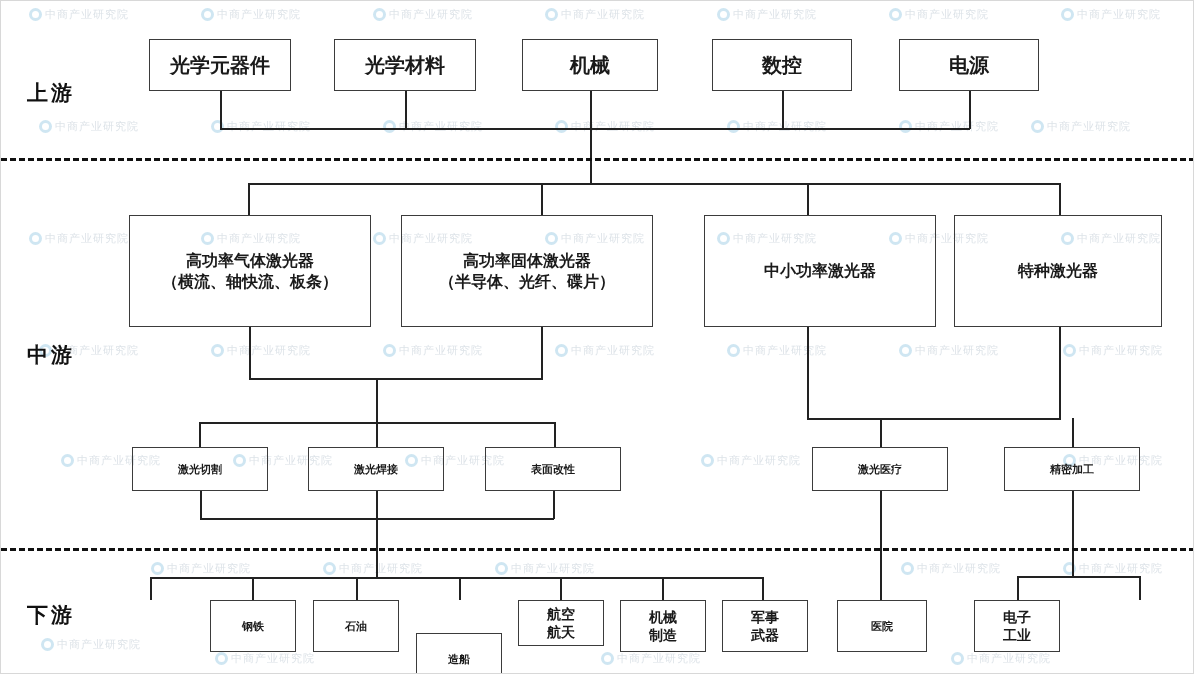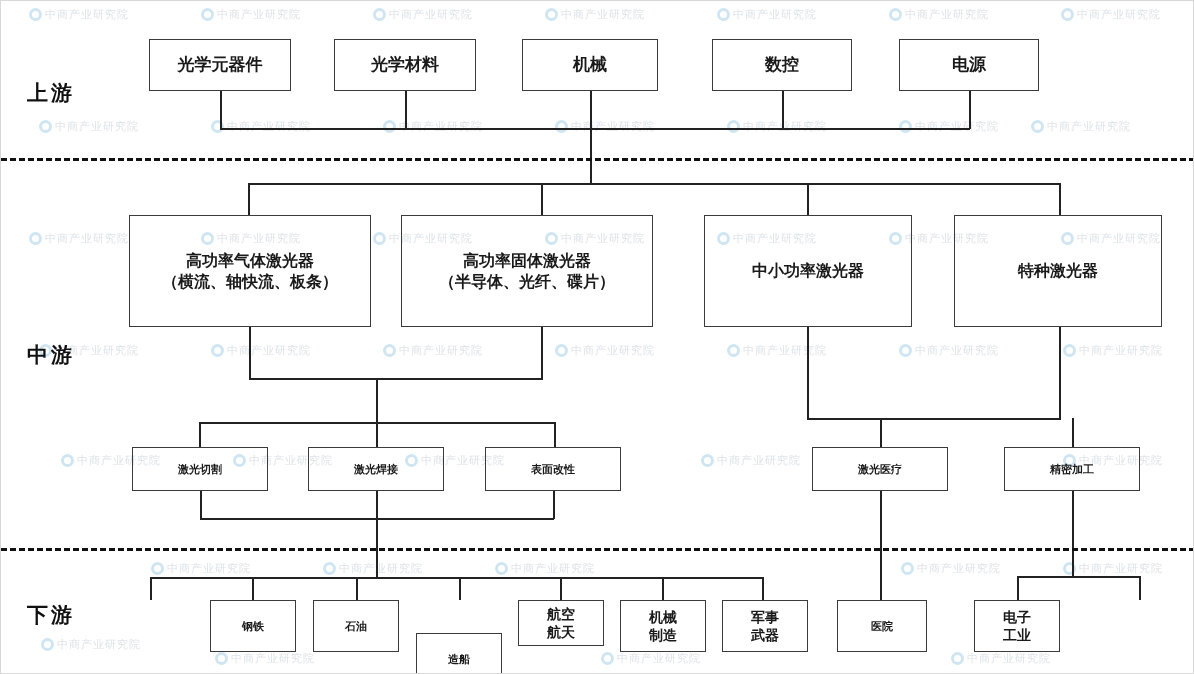--- a/index.html
+++ b/index.html
@@ -56,21 +56,21 @@
     display: flex;
     align-items: center;
     justify-content: center;
     text-align: center;
     color: #1a1a1a;
     font-weight: bold;
     line-height: 1.32;
     padding: 2px 4px;
     z-index: 5;
   }
-  .node.big { font-size: 17px; }
+  .node.big { font-size: 20px; }
   .node.mid { font-size: 16px; }
   .node.small { font-size: 11px; }
   .node.tiny { font-size: 14px; }
 
   .tier-label {
     position: absolute;
     font-size: 21px;
     font-weight: bold;
     color: #111;
     letter-spacing: 3px;
@@ -299,21 +299,21 @@
   <div class="node big" style="left:148px; top:38px; width:142px; height:52px;">光学元器件</div>
   <div class="node big" style="left:333px; top:38px; width:142px; height:52px;">光学材料</div>
   <div class="node big" style="left:521px; top:38px; width:136px; height:52px;">机械</div>
   <div class="node big" style="left:711px; top:38px; width:140px; height:52px;">数控</div>
   <div class="node big" style="left:898px; top:38px; width:140px; height:52px;">电源</div>
 
   <div class="node mid" style="left:128px; top:214px; width:242px; height:112px; white-space:pre-line;">高功率气体激光器
 （横流、轴快流、板条）</div>
   <div class="node mid" style="left:400px; top:214px; width:252px; height:112px; white-space:pre-line;">高功率固体激光器
 （半导体、光纤、碟片）</div>
-  <div class="node mid" style="left:703px; top:214px; width:208px; height:112px;">中小功率激光器</div>
+  <div class="node mid" style="left:703px; top:214px; width:232px; height:112px;">中小功率激光器</div>
   <div class="node mid" style="left:953px; top:214px; width:208px; height:112px;">特种激光器</div>
 
   <div class="vline" style="left:248px; top:326px; height:52px;"></div>
   <div class="vline" style="left:540px; top:326px; height:52px;"></div>
   <div class="hline" style="left:248px; top:377px; width:294px;"></div>
   <div class="vline" style="left:375px; top:377px; height:45px;"></div>
   <div class="hline" style="left:198px; top:421px; width:356px;"></div>
   <div class="vline" style="left:198px; top:421px; height:25px;"></div>
   <div class="vline" style="left:375px; top:421px; height:25px;"></div>
   <div class="vline" style="left:553px; top:421px; height:25px;"></div>

